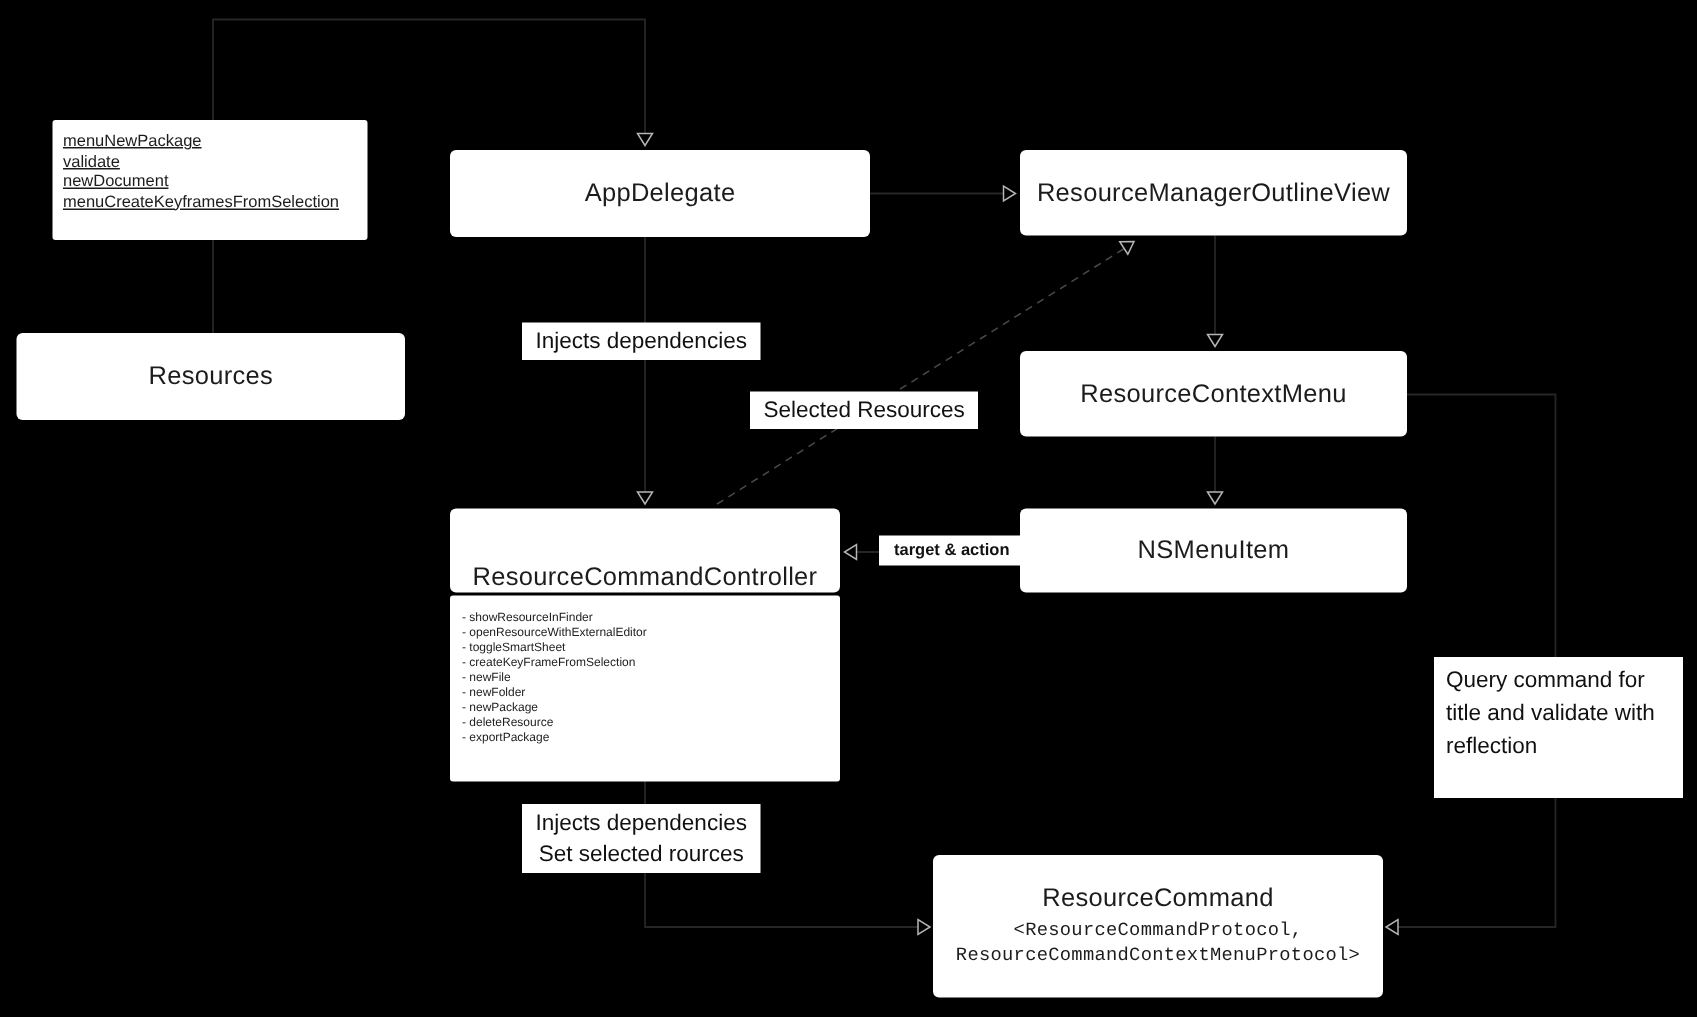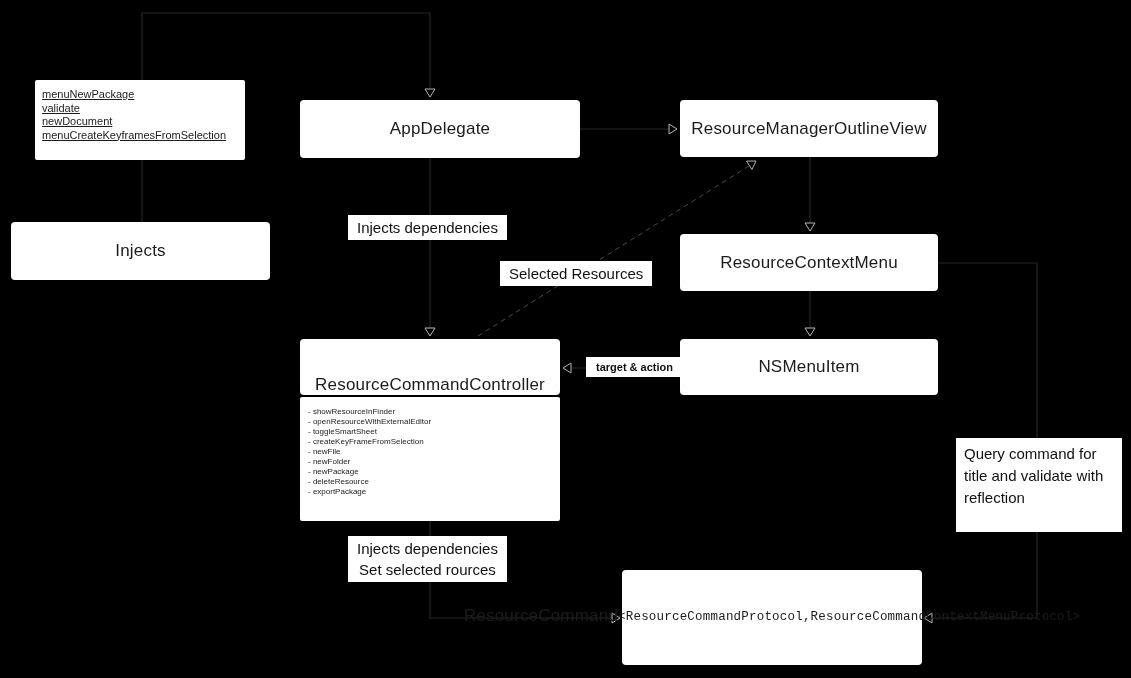--- a/index.html
+++ b/index.html
@@ -31,21 +31,21 @@
   #mainmenu-actions{left:35px;top:80px;width:210px;height:80px;padding:8px 0 0 7px;
     font-size:11px;line-height:13.5px;box-sizing:border-box;text-decoration:underline;}
   #mainmenu{left:11px;top:222px;width:259px;height:58px;}
   #appdelegate{left:300px;top:100px;width:280px;height:58px;}
   #rmov{left:680px;top:100px;width:258px;height:57px;}
   #rcontextmenu{left:680px;top:234px;width:258px;height:57px;}
   #nsmenuitem{left:680px;top:339px;width:258px;height:56px;}
   #rcc{left:300px;top:339px;width:260px;height:56px;align-items:flex-end;}
   #rcc-methods{left:300px;top:397px;width:260px;height:124px;padding:10px 0 0 8px;
     font-size:8px;line-height:10px;box-sizing:border-box;font-family:"Liberation Sans","DejaVu Sans",sans-serif;}
-  #rcommand{left:622px;top:570px;width:300px;height:95px;flex-direction:row;justify-content:center;}
+  #rcommand{left:622px;top:570px;width:300px;height:95px;flex-direction:column;justify-content:center;}
   #rcommand .generic{font-family:"Liberation Mono","DejaVu Sans Mono",monospace;font-size:12.5px;line-height:17px;}
   #rcommand .title{margin-bottom:3px;}
   .edge-label{
     position:absolute;z-index:3;background:var(--node-fill);color:#111;
     font-size:15px;padding:4px 9px;white-space:nowrap;
   }
   #lbl-injects{left:348px;top:215px;}
   #lbl-selected{left:500px;top:261px;}
   #lbl-target{left:586px;top:357px;font-size:11px;font-weight:bold;padding:4px 10px;}
   #lbl-query{left:956px;top:438px;width:150px;white-space:normal;line-height:22px;padding:5px 8px 23px 8px;}
@@ -90,21 +90,21 @@
   </svg>
 
   <div class="note" id="mainmenu-actions">
     <div>menuNewPackage</div>
     <div>validate</div>
     <div>newDocument</div>
     <div>menuCreateKeyframesFromSelection</div>
   </div>
 
   <div class="node" id="mainmenu">
-    <span>Injects</span>
+    <span>Resources</span>
   </div>
 
   <div class="node" id="appdelegate">
     <span>AppDelegate</span>
   </div>
 
   <div class="node" id="rmov">
     <span>ResourceManagerOutlineView</span>
   </div>
 

